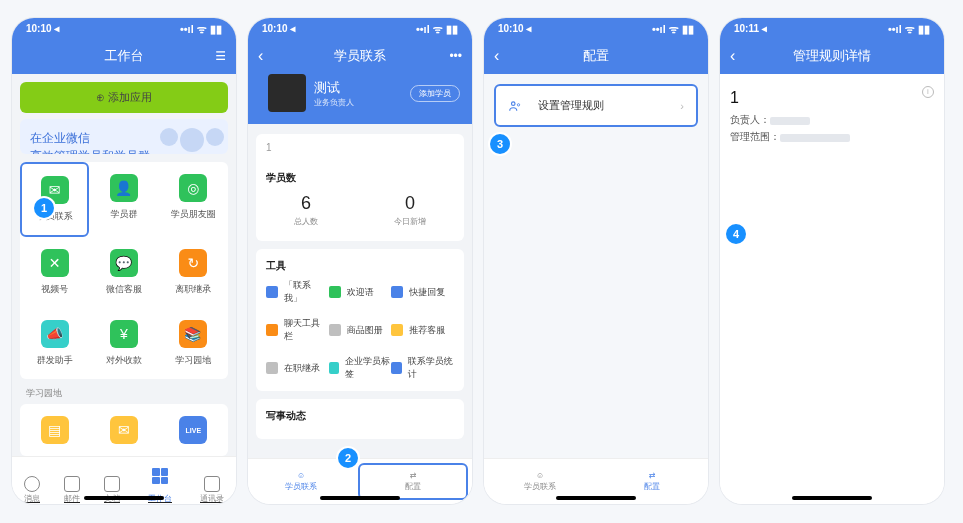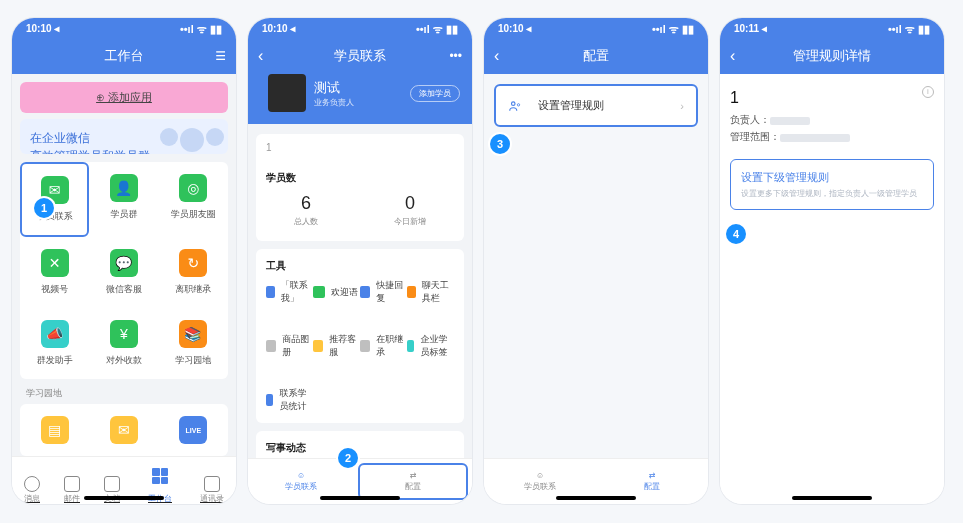--- a/index.html
+++ b/index.html
@@ -50,21 +50,21 @@
   .nav-bar .back { position:absolute; left:10px; font-size:16px; }
   .nav-bar .right { position:absolute; right:10px; font-size:12px;}
   .blue-top { background: #4a82e8; }
   .content { flex:1; overflow:hidden; background:#f2f4f7; display:flex; flex-direction:column;}
   .home-indicator {
     position:absolute; bottom:4px; left:50%; transform:translateX(-50%);
     width:80px; height:4px; background:#000; border-radius:3px;
   }
 
   
-  .s1-add { margin:8px 8px 6px; background:#f9a8d4; border-radius:6px; text-align:center; padding:8px 0; font-size:11px; color:#444;text-decoration:underline;}
+  .s1-add { margin:8px 8px 6px; background:#84cc16; border-radius:6px; text-align:center; padding:8px 0; font-size:11px; color:#444;}
   .s1-hero { margin:0 8px 8px; background:#eaf1ff; border-radius:6px; padding:10px 10px; position:relative; overflow:hidden;}
   .s1-hero-t1 { color:#3a6fd8; font-size:12px; font-weight:500; line-height:1.5;}
   .hero-illus { position:absolute; right:4px; bottom:2px; display:flex; gap:2px;}
   .blob { width:18px; height:18px; background:#c6d7f5; border-radius:50%;}
   .blob.b2 { width:24px; height:24px;}
   .grid { margin:0 8px 8px; background:#fff; border-radius:6px; display:grid; grid-template-columns:repeat(3,1fr);}
   .cell { display:flex; flex-direction:column; align-items:center; padding:12px 0; gap:6px;}
   .cell.sel { border:2px solid #4a82e8; border-radius:6px;}
   .aicn { width:28px; height:28px; border-radius:6px; display:flex; align-items:center; justify-content:center; color:#fff; font-size:14px;}
   .aicn.green{background:#2fc25b;} .aicn.orange{background:#fa8c16;} .aicn.teal{background:#36cfc9;} .aicn.blue{background:#4a82e8;} .aicn.yellow{background:#ffc53d;}
@@ -86,21 +86,21 @@
   .urole { font-size:8px; opacity:.8;}
   .addbtn { margin-left:auto; border:1px solid rgba(255,255,255,.6); border-radius:11px; padding:2px 8px; font-size:8px;}
   .search-sub { margin:10px 8px 0; background:#fff; border-radius:6px 6px 0 0; padding:8px 10px; font-size:10px; color:#999;}
   .stat-card { margin:0 8px; background:#fff; border-radius:0 0 6px 6px; padding:10px 0 14px;}
   .stat-hd { font-size:10px; font-weight:600; padding:0 10px 8px;}
   .stat-row { display:flex; justify-content:space-around; text-align:center;}
   .stat-n { font-size:18px; font-weight:300;}
   .stat-l { font-size:8px; color:#888; margin-top:2px;}
   .card { margin:8px 8px 0; background:#fff; border-radius:6px; padding:10px;}
   .card-hd { font-size:10px; font-weight:600; margin-bottom:6px;}
-  .tool-grid { display:grid; grid-template-columns:1fr 1fr 1fr 1fr; row-gap:28px;}
+  .tool-grid { display:grid; grid-template-columns:1fr 1fr 1fr; row-gap:12px;}
   .tool { display:flex; align-items:center; gap:6px; font-size:9px; color:#444;}
   .ti { width:12px; height:12px; border-radius:2px; display:inline-block;}
   .ti.blue{background:#4a82e8;} .ti.green{background:#2fc25b;} .ti.orange{background:#fa8c16;} .ti.yellow{background:#ffc53d;} .ti.grey{background:#bfbfbf;} .ti.teal{background:#36cfc9;}
   .s2-tabbar { height:46px; background:#fff; border-top:1px solid #eee; display:flex;}
   .s2-tab { flex:1; display:flex; flex-direction:column; align-items:center; justify-content:center; gap:1px; font-size:8px; color:#888;}
   .s2-tab.active { color:#4a82e8;}
   .s2-tab.boxed { margin:4px; border:2px solid #4a82e8; border-radius:6px;}
 
   
   .cfg-row { margin:10px; background:#fff; border:2px solid #4a82e8; border-radius:6px; padding:12px 12px; display:flex; align-items:center; gap:16px; font-size:11px; color:#333;}
@@ -372,19 +372,15 @@
       <span>管理规则详情</span>
     </div>
   </div>
   <div class="content" style="background:#fff">
     <div class="detail-block">
       <div class="big">1</div>
       <div><span>负责人：</span><span class="grey-redact"></span></div>
       <div><span>管理范围：</span><span class="grey-redact" style="width:70px"></span></div>
       <div class="info-ic">i</div>
     </div>
-    <div class="sub-rule">
-      <div class="sub-rule-t">设置下级管理规则</div>
-      <div class="sub-rule-d">设置更多下级管理规则，指定负责人一级管理学员</div>
-    </div>
   </div>
   <div class="home-indicator"></div>
 </div>
 
 </body></html>

